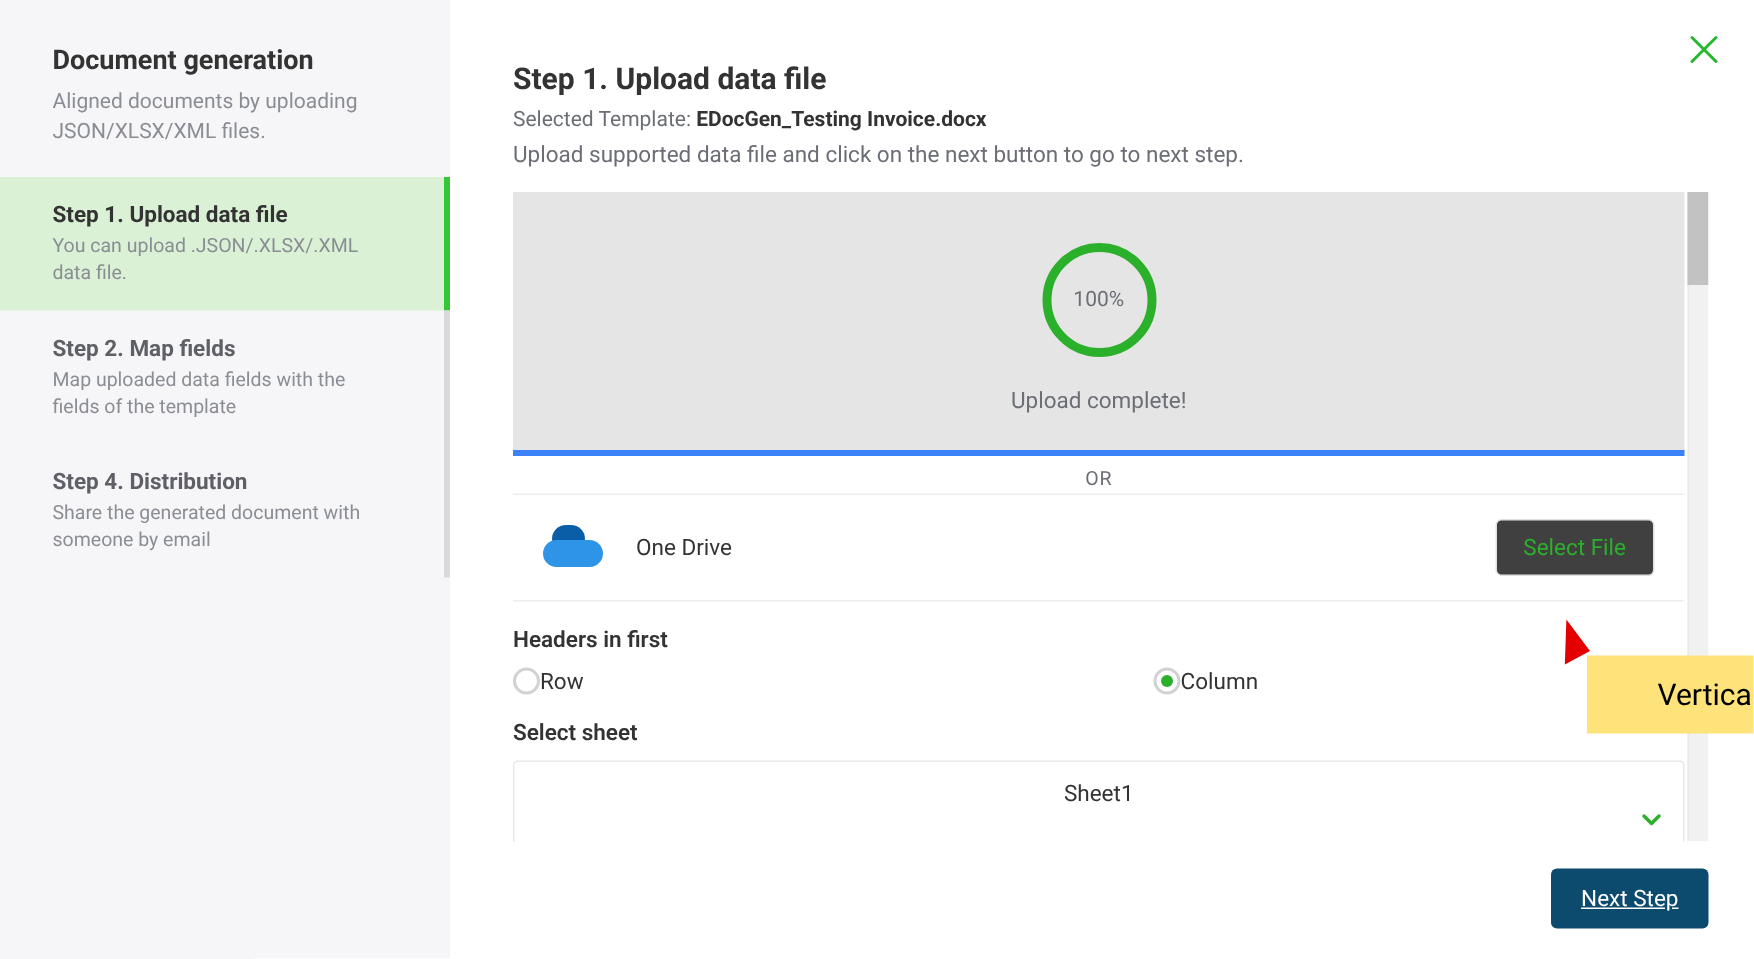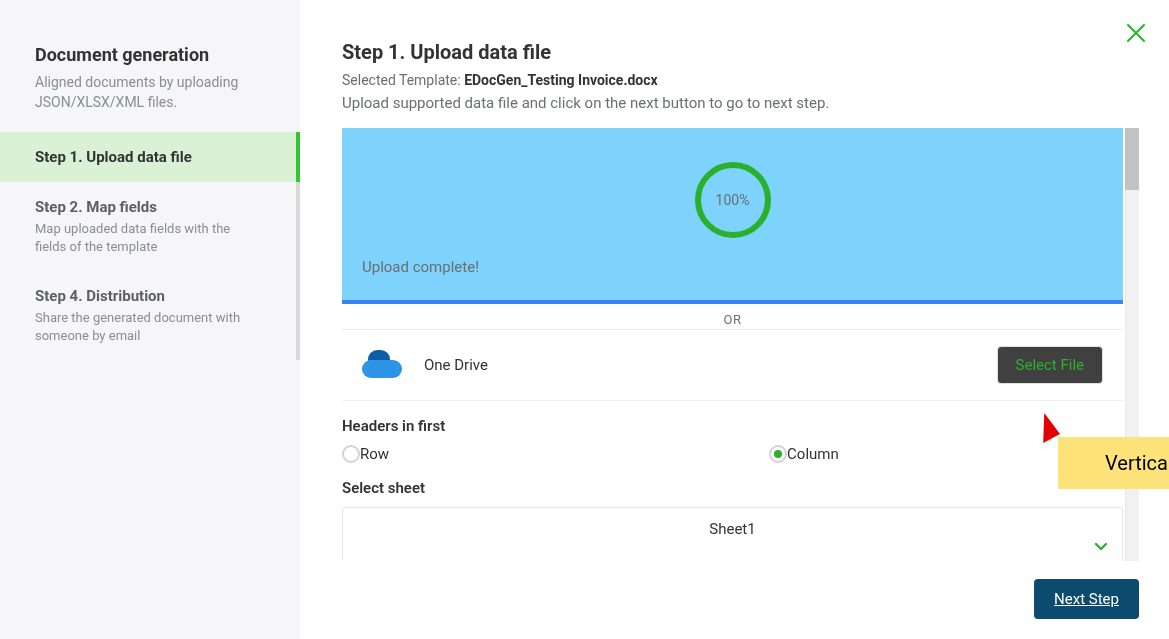--- a/index.html
+++ b/index.html
@@ -1,38 +1,38 @@
 <!DOCTYPE html>
 <html><head>
   <meta charset="utf-8">
   <style>
     * { box-sizing: border-box; margin: 0; padding: 0; font-family: -apple-system, BlinkMacSystemFont, "Segoe UI", Roboto, Helvetica, Arial, sans-serif; }
     body { background: #fff; color: #333; width: 1169px; height: 639px; overflow: hidden; display: flex; }
-    .sidebar { width: 300px; height: 100%; background: #f6f6f8; padding-top: 44px; flex: 0 0 300px; }
+    .sidebar { width: 300px; height: 100%; background: #f6f6f8; padding-top: 30px; flex: 0 0 300px; }
     .sidebar-header { padding: 0 35px 20px 35px; }
     .sidebar-title { font-size: 18px; font-weight: 700; color: #333; }
     .sidebar-desc { font-size: 14px; color: #8a8d93; margin-top: 8px; line-height: 1.4; }
     .step-item { padding: 16px 35px; border-right: 4px solid #d9d9dc; position: relative; }
     .step-item.active { background: #daf1d5; border-right: 4px solid #34c634; }
     .step-title { font-size: 15px; font-weight: 700; color: #333; }
     .step-item:not(.active) .step-title { color: #5e6066; }
     .step-desc { font-size: 13px; color: #8a8d93; margin-top: 4px; line-height: 1.35; }
 
     .main { flex: 1; padding: 40px 30px 20px 42px; position: relative; height: 100%; display: flex; flex-direction: column; }
     .close-x { position: absolute; top: 22px; right: 22px; color: #27b62d; font-size: 26px; line-height: 1; cursor: pointer; }
     .main-title { font-size: 20px; font-weight: 700; color: #333; }
     .main-sub1 { font-size: 14px; color: #6b6e74; margin-top: 8px; }
     .main-sub1 strong { color: #333; font-weight: 700; }
     .main-sub2 { font-size: 15px; color: #6b6e74; margin-top: 6px; margin-bottom: 16px; }
 
     .scroll-area { flex: 1; overflow: hidden; position: relative; padding-right: 16px; }
     .faux-scrollbar { position: absolute; right: 0; top: 0; width: 14px; height: 100%; background: #f1f1f1; border-left: 1px solid #e9e9e9; }
     .faux-thumb { position: absolute; top: 0; right: 0; width: 14px; height: 62px; background: #c2c2c2; }
 
-    .upload-card { background: #7dd3fc; border: none; padding: 34px 20px 24px 20px; text-align: left; }
+    .upload-card { background: #e5e5e5; border: none; padding: 34px 20px 24px 20px; text-align: center; }
     .ring { width: 76px; height: 76px; border: 6px solid #2bb02b; border-radius: 50%; margin: 0 auto 20px auto; display: flex; align-items: center; justify-content: center; color: #6b6e74; font-size: 14px; }
     .up-complete { font-size: 15px; color: #6b6e74; }
 
     .or-row { text-align: center; color: #6b6e74; font-size: 13px; padding: 8px 0 2px 0; border-top: 4px solid #3b82f6; border-bottom: 1px solid #eee; letter-spacing: 0.5px; }
 
     .drive-row { display: flex; align-items: center; padding: 16px 20px; border-bottom: 1px solid #eee; }
     .one-icon { width: 40px; height: 26px; position: relative; margin-right: 22px; }
     .one-back { position: absolute; left: 6px; top: -2px; width: 22px; height: 14px; background: #0a5ea8; border-radius: 12px 12px 6px 6px; }
     .one-front { position: absolute; left: 0; bottom: 0; width: 40px; height: 18px; background: #2e94e8; border-radius: 12px; }
     .drive-label { font-size: 15px; color: #333; }
@@ -59,20 +59,21 @@
 <body>
 
 <aside class="sidebar">
   <div class="sidebar-header">
     <div class="sidebar-title">Document generation</div>
     <div class="sidebar-desc">Aligned documents by uploading JSON/XLSX/XML files.</div>
   </div>
 
   <div class="step-item active">
     <div class="step-title">Step 1. Upload data file</div>
+    <div class="step-desc">You can upload .JSON/.XLSX/.XML data file.</div>
   </div>
   <div class="step-item">
     <div class="step-title">Step 2. Map fields</div>
     <div class="step-desc">Map uploaded data fields with the fields of the template</div>
   </div>
   <div class="step-item">
     <div class="step-title">Step 4. Distribution</div>
     <div class="step-desc">Share the generated document with someone by email</div>
   </div>
 </aside>

